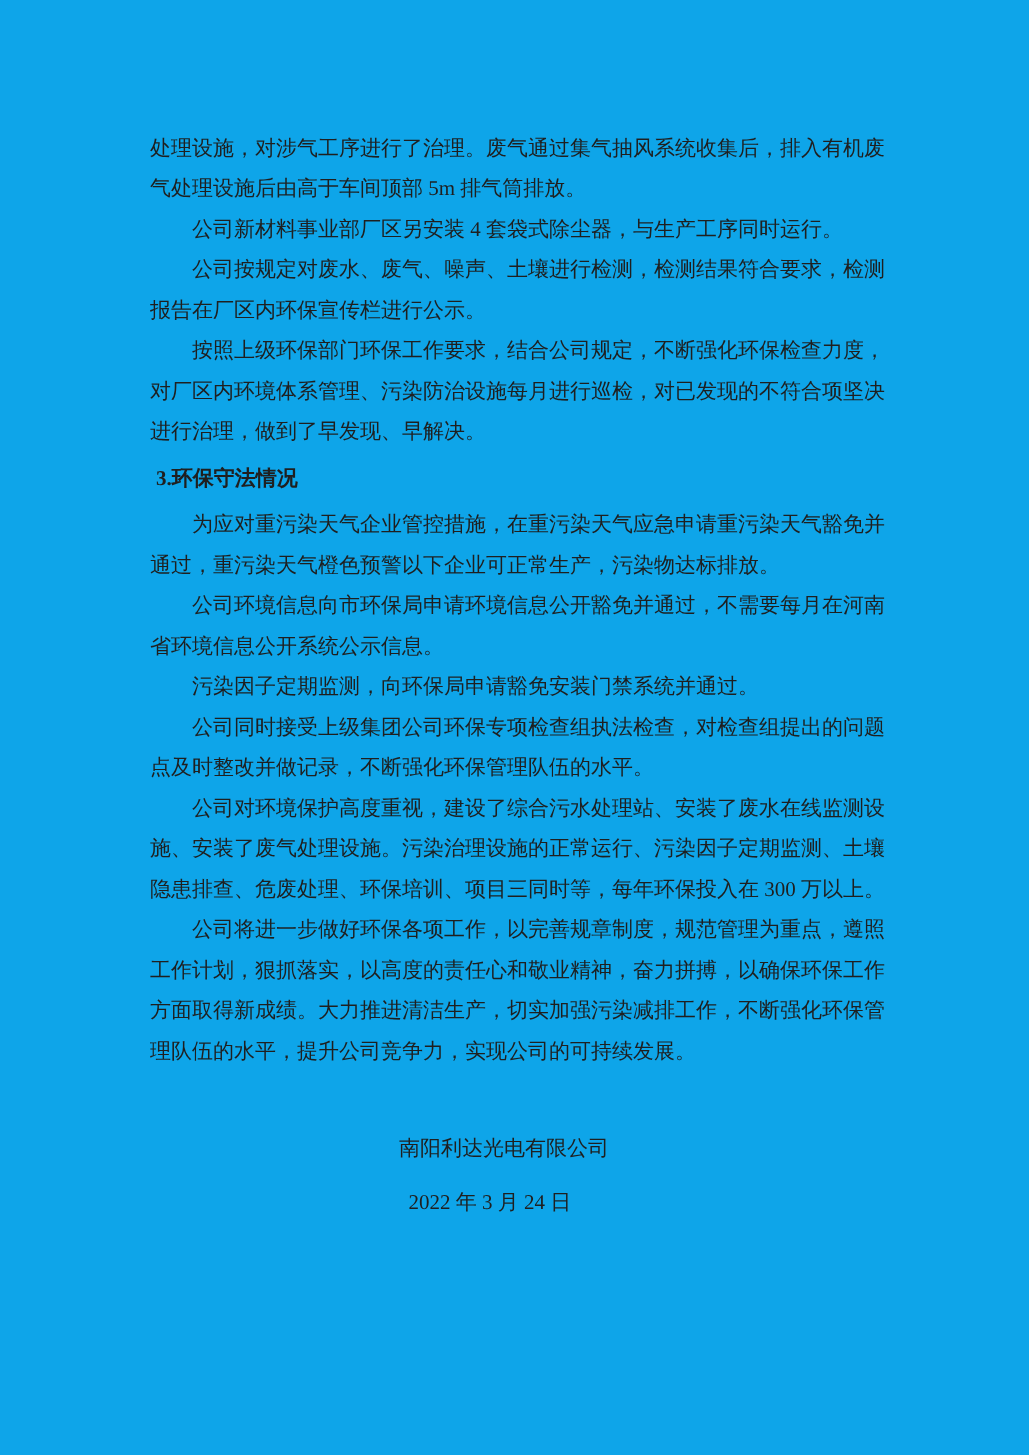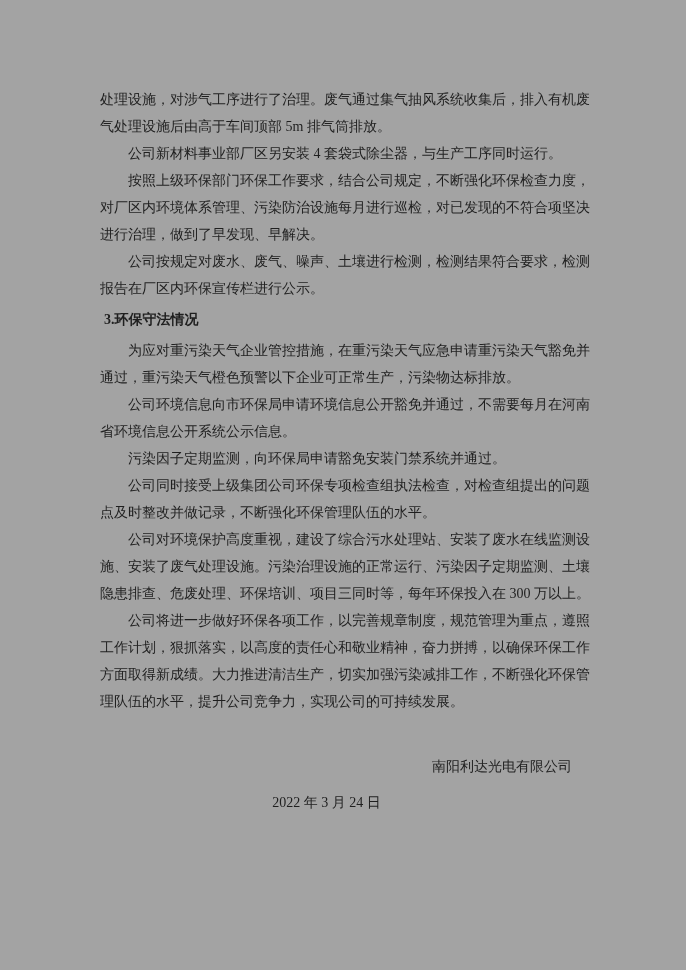--- a/index.html
+++ b/index.html
@@ -3,21 +3,21 @@
 <meta charset="utf-8">
 <style>
   html, body {
     margin: 0;
     padding: 0;
     background: #ffffff;
   }
   .page {
     width: 686px;
     height: 970px;
-    background: #a3a3a3;
+    background: #0ea5e9;
     position: relative;
     overflow: hidden;
     font-family: "Liberation Serif", "DejaVu Serif", serif;
   }
   .content {
     position: absolute;
     left: 100px;
     top: 86px;
     width: 490px;
     color: #1f1f1f;
@@ -35,41 +35,41 @@
   .heading {
     margin: 4px;
     padding: 0;
     font-size: 14px;
     font-weight: bold;
     line-height: 27px;
     text-align: left;
   }
   .signature-line {
     margin-top: 38px;
-    text-align: right;
+    text-align: center;
     padding-right: 18px;
     line-height: 27px;
   }
   .date-line {
     margin-top: 9px;
     text-align: center;
     padding-right: 37px;
     line-height: 27px;
   }
 </style>
 </head>
 <body>
 
 <div class="page">
   <div class="content">
 
     <p class="para">处理设施，对涉气工序进行了治理。废气通过集气抽风系统收集后，排入有机废气处理设施后由高于车间顶部 5m 排气筒排放。</p>
     <p class="para indent">公司新材料事业部厂区另安装 4 套袋式除尘器，与生产工序同时运行。</p>
+    <p class="para indent">公司按规定对废水、废气、噪声、土壤进行检测，检测结果符合要求，检测报告在厂区内环保宣传栏进行公示。</p>
     <p class="para indent">按照上级环保部门环保工作要求，结合公司规定，不断强化环保检查力度，对厂区内环境体系管理、污染防治设施每月进行巡检，对已发现的不符合项坚决进行治理，做到了早发现、早解决。</p>
-    <p class="para indent">公司按规定对废水、废气、噪声、土壤进行检测，检测结果符合要求，检测报告在厂区内环保宣传栏进行公示。</p>
 
     <h3 class="heading">3.环保守法情况</h3>
 
     <p class="para indent">为应对重污染天气企业管控措施，在重污染天气应急申请重污染天气豁免并通过，重污染天气橙色预警以下企业可正常生产，污染物达标排放。</p>
     <p class="para indent">公司环境信息向市环保局申请环境信息公开豁免并通过，不需要每月在河南省环境信息公开系统公示信息。</p>
     <p class="para indent">污染因子定期监测，向环保局申请豁免安装门禁系统并通过。</p>
     <p class="para indent">公司同时接受上级集团公司环保专项检查组执法检查，对检查组提出的问题点及时整改并做记录，不断强化环保管理队伍的水平。</p>
     <p class="para indent">公司对环境保护高度重视，建设了综合污水处理站、安装了废水在线监测设施、安装了废气处理设施。污染治理设施的正常运行、污染因子定期监测、土壤隐患排查、危废处理、环保培训、项目三同时等，每年环保投入在 300 万以上。</p>
     <p class="para indent">公司将进一步做好环保各项工作，以完善规章制度，规范管理为重点，遵照工作计划，狠抓落实，以高度的责任心和敬业精神，奋力拼搏，以确保环保工作方面取得新成绩。大力推进清洁生产，切实加强污染减排工作，不断强化环保管理队伍的水平，提升公司竞争力，实现公司的可持续发展。</p>
 

